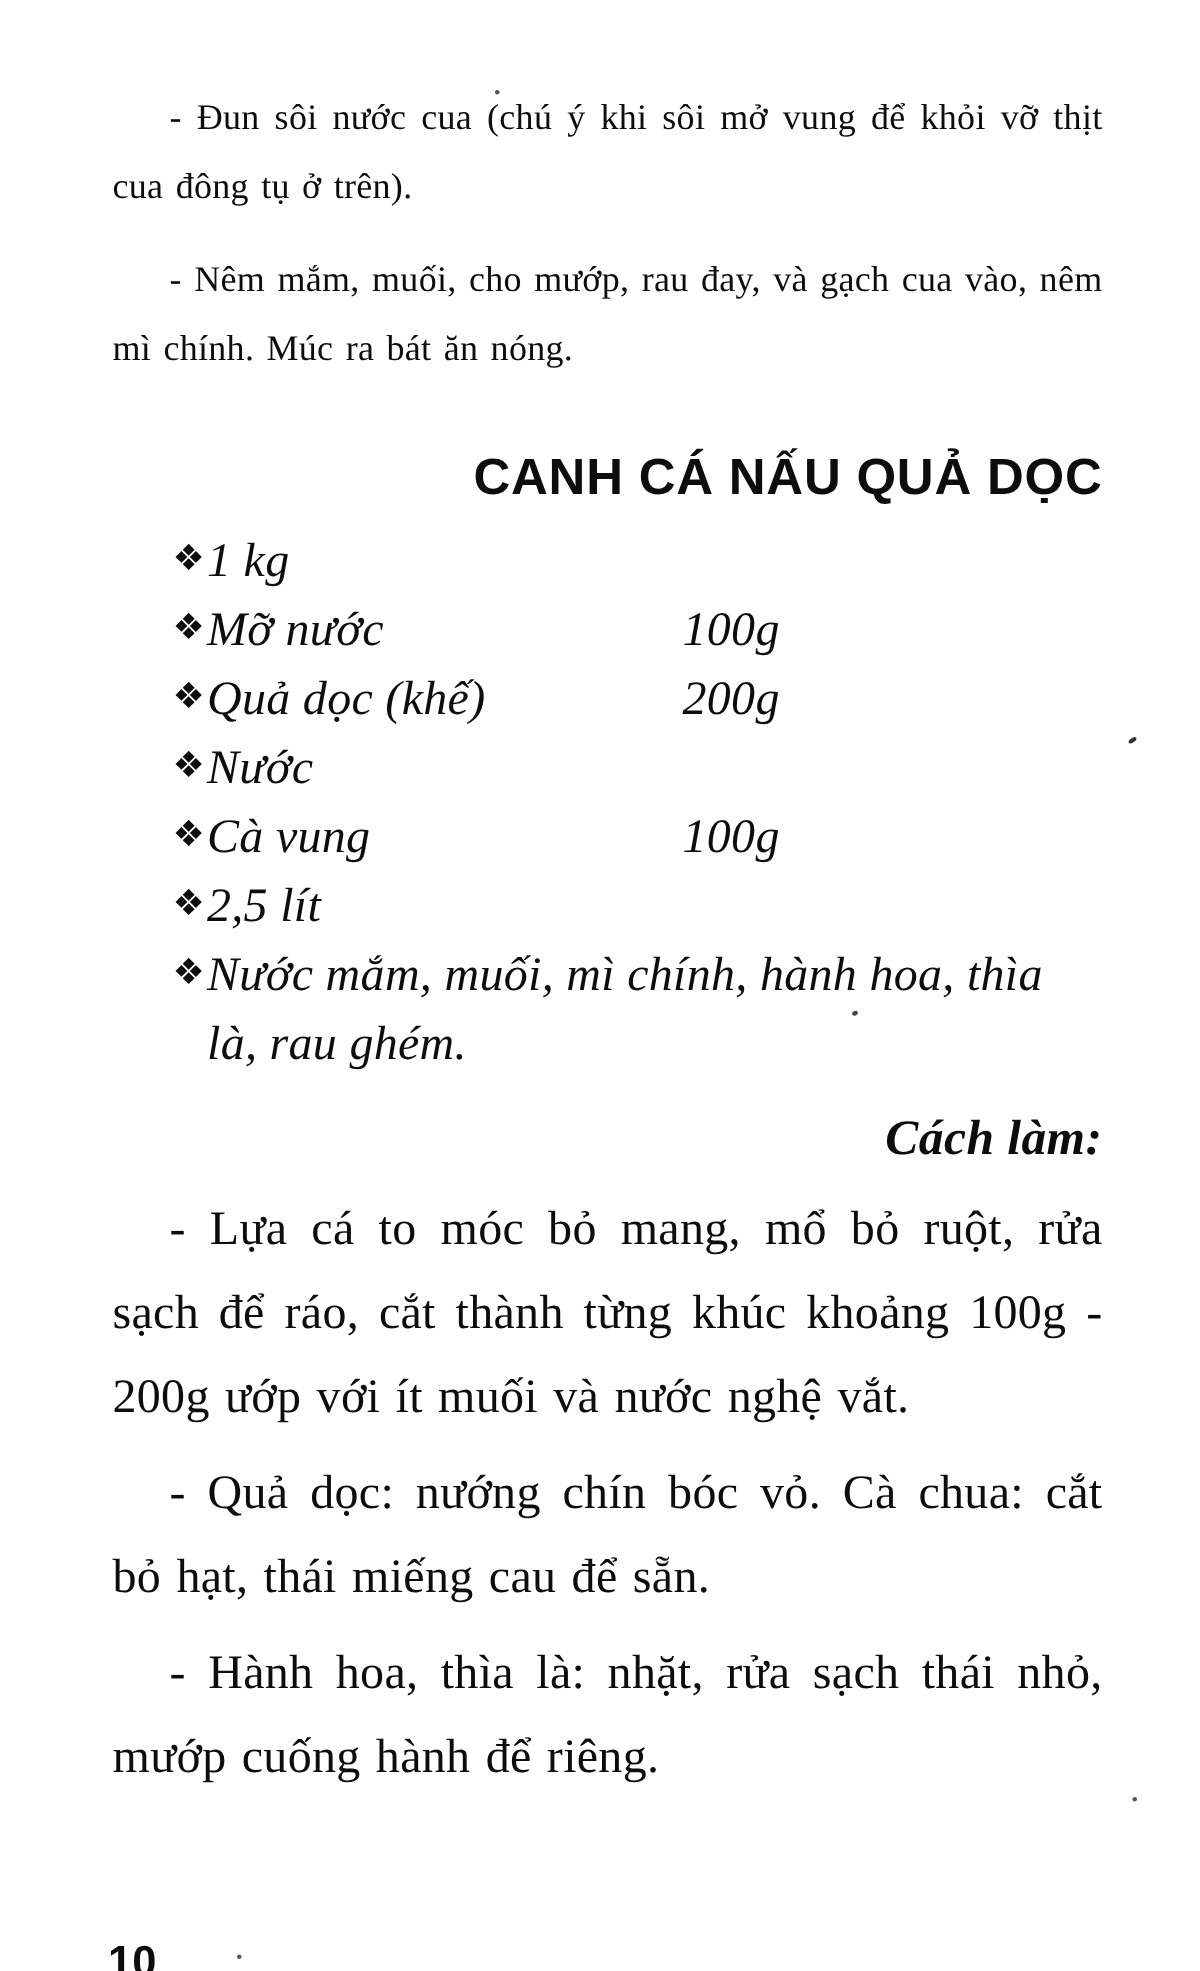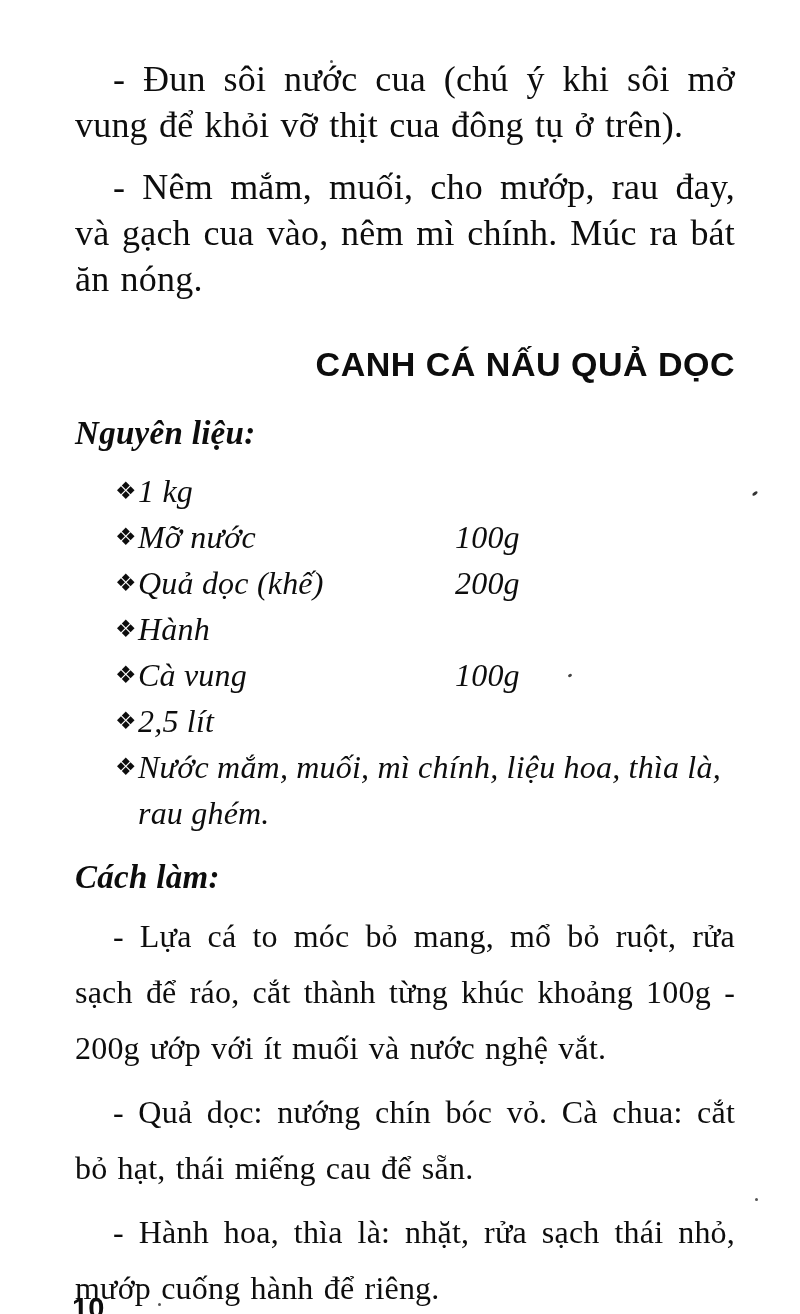--- a/index.html
+++ b/index.html
@@ -12,21 +12,21 @@
     font-family: "Liberation Serif", "DejaVu Serif", serif;
     color: #0d0d0d;
   }
   .page {
     position: relative;
     width: 800px;
     height: 1314px;
     padding: 0 65px 0 75px;
   }
   .body-par {
-    font-size: 36px;
+    font-size: 24px;
     line-height: 46px;
     text-align: justify;
     text-indent: 38px;
     letter-spacing: 0.2px;
     word-spacing: 2px;
   }
   .par-1 { margin-top: 56px; }
   .par-2 { margin-top: 16px; }
   .recipe-title {
     margin-top: 42px;
@@ -38,21 +38,21 @@
     letter-spacing: 0.5px;
   }
   .section-heading {
     font-weight: bold;
     font-style: italic;
     font-size: 33px;
     line-height: 46px;
     letter-spacing: 0.3px;
   }
   .ingredients-heading { margin-top: 26px; }
-  .method-heading { margin-top: 18px; }
+  .method-heading { margin-top: 18px; text-align: right; }
   .ingredient-list { margin-top: 12px; }
   .ing-row {
     display: flex;
     align-items: flex-start;
     font-style: italic;
     font-size: 32px;
     line-height: 46px;
   }
   .ing-bullet {
     width: 63px;
@@ -99,21 +99,20 @@
 <body>
 
 <div class="page">
 
   <p class="body-par par-1">- Đun sôi nước cua (chú ý khi sôi mở vung để khỏi vỡ thịt cua đông tụ ở trên).</p>
 
   <p class="body-par par-2">- Nêm mắm, muối, cho mướp, rau đay, và gạch cua vào, nêm mì chính. Múc ra bát ăn nóng.</p>
 
   <h1 class="recipe-title">CANH CÁ NẤU QUẢ DỌC</h1>
 
-  <h2 class="section-heading ingredients-heading">Nguyên liệu:</h2>
 
   <div class="ingredient-list">
 
     <div class="ing-row">
       <span class="ing-bullet">❖</span>
       <span class="ing-qty">1 kg</span>
     </div>
 
     <div class="ing-row">
       <span class="ing-bullet">❖</span>
@@ -122,37 +121,37 @@
     </div>
 
     <div class="ing-row">
       <span class="ing-bullet">❖</span>
       <span class="ing-name">Quả dọc (khế)</span>
       <span class="ing-qty">200g</span>
     </div>
 
     <div class="ing-row">
       <span class="ing-bullet">❖</span>
-      <span class="ing-name">Hành</span>
+      <span class="ing-name">Nước</span>
     </div>
 
     <div class="ing-row">
       <span class="ing-bullet">❖</span>
       <span class="ing-name">Cà vung</span>
       <span class="ing-qty">100g</span>
     </div>
 
     <div class="ing-row">
       <span class="ing-bullet">❖</span>
       <span class="ing-qty">2,5 lít</span>
     </div>
 
     <div class="ing-row">
       <span class="ing-bullet">❖</span>
-      <span class="ing-name-full">Nước mắm, muối, mì chính, liệu hoa, thìa là, rau ghém.</span>
+      <span class="ing-name-full">Nước mắm, muối, mì chính, hành hoa, thìa là, rau ghém.</span>
     </div>
 
   </div>
 
   <h2 class="section-heading method-heading">Cách làm:</h2>
 
   <p class="method-step first">- Lựa cá to móc bỏ mang, mổ bỏ ruột, rửa sạch để ráo, cắt thành từng khúc khoảng 100g - 200g ướp với ít muối và nước nghệ vắt.</p>
 
   <p class="method-step">- Quả dọc: nướng chín bóc vỏ. Cà chua: cắt bỏ hạt, thái miếng cau để sẵn.</p>
 

